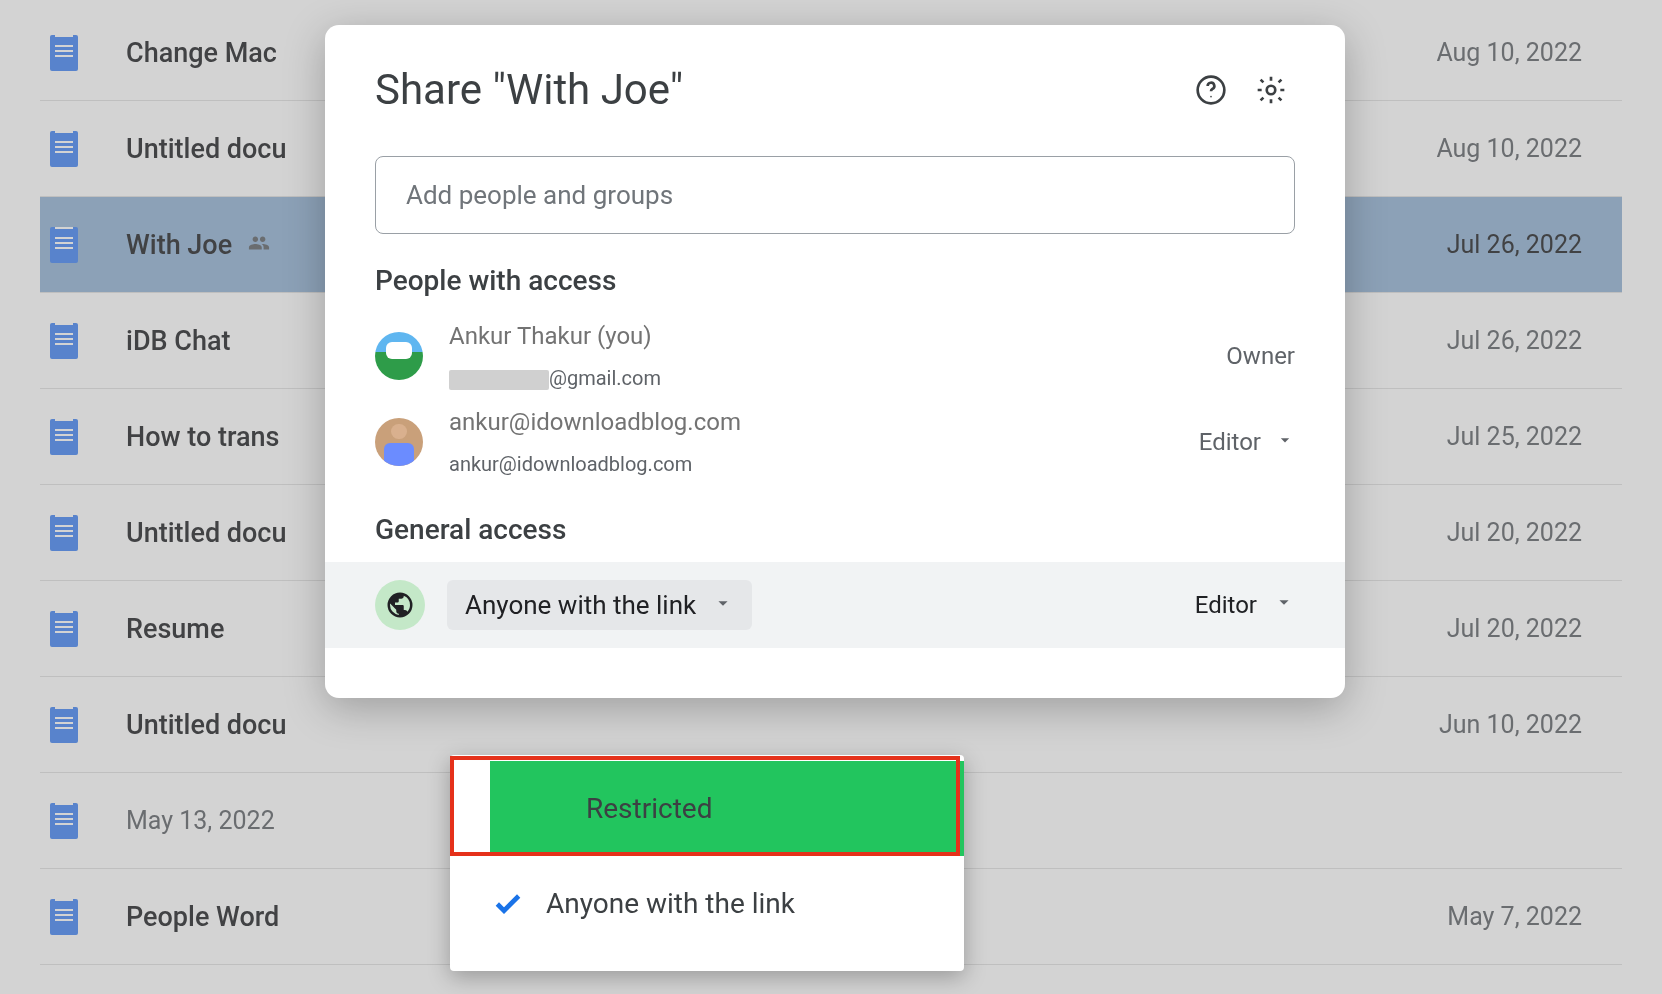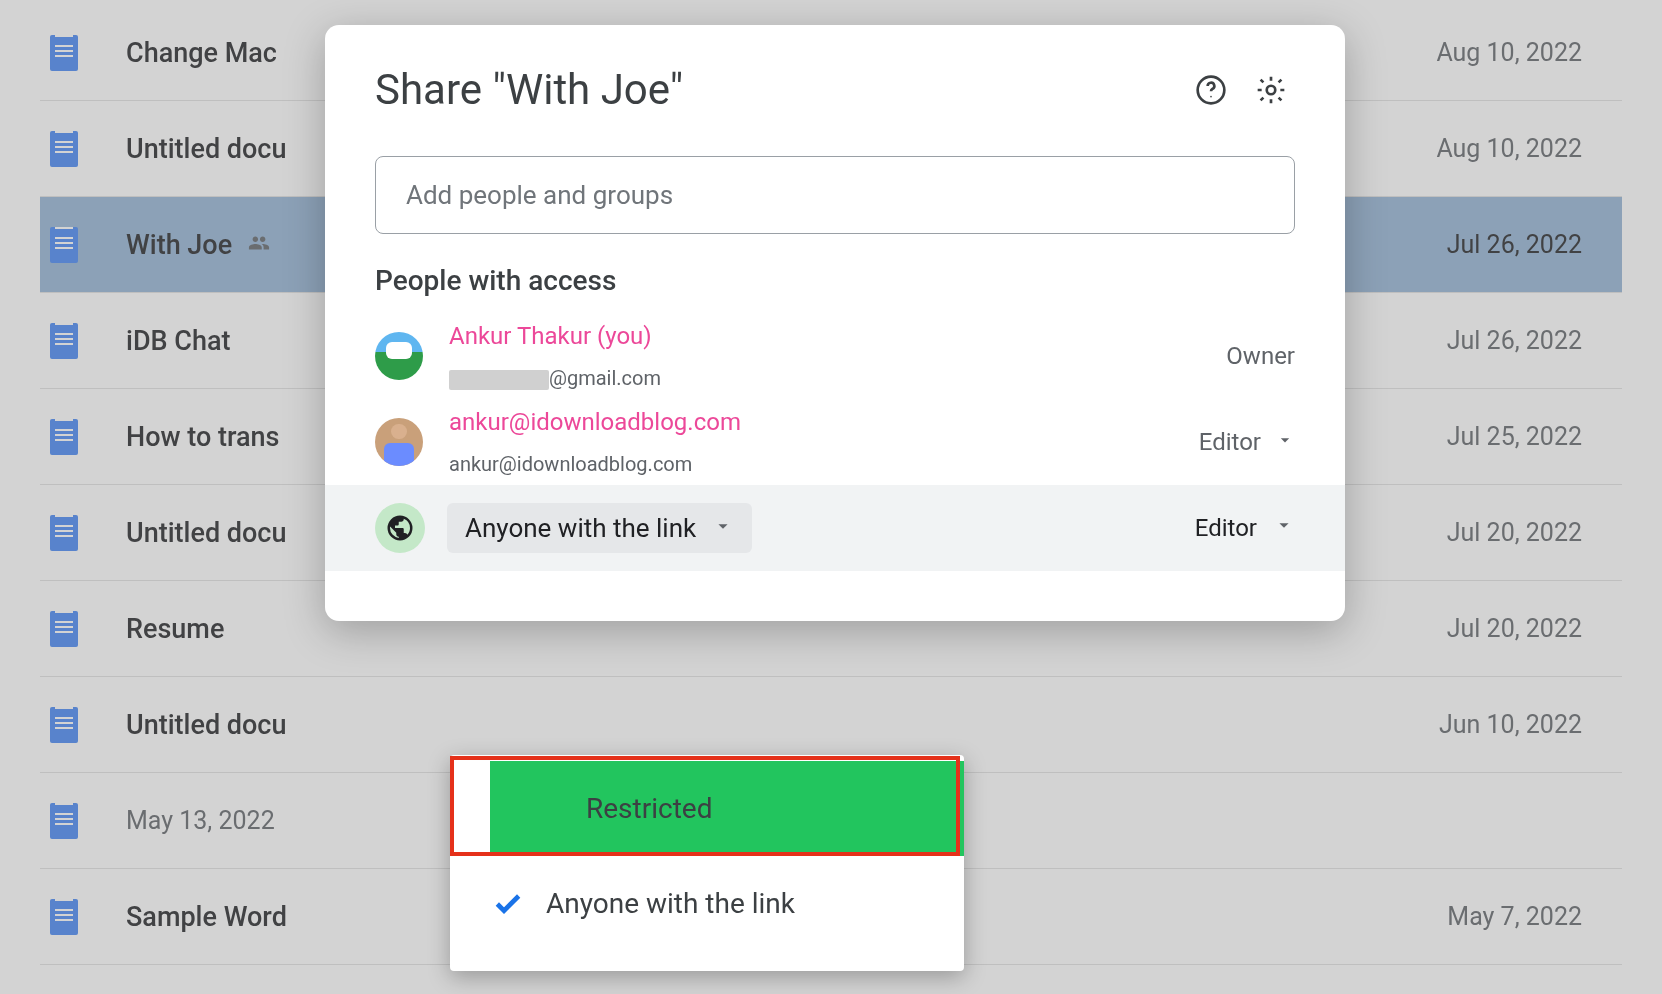--- a/index.html
+++ b/index.html
@@ -24,21 +24,21 @@
   .dlg-title{font-size:42px;color:#3c4043;font-weight:400;flex:1;}
   .ic-btn{width:48px;height:48px;display:flex;align-items:center;justify-content:center;border-radius:50%;cursor:pointer;margin-left:12px;}
   .ic-btn svg{width:32px;height:32px;fill:none;stroke:#3c4043;stroke-width:2;}
   .add-input{margin:12px 50px 30px;height:78px;border:1.5px solid #9aa0a6;border-radius:8px;display:flex;align-items:center;padding:0 30px;color:#5f6368;font-size:26px;}
   .add-input input{border:0;outline:0;width:100%;font-size:26px;color:#202124;background:transparent;}
   .add-input input::placeholder{color:#70757a;}
   .sect-h{padding:0 50px 16px;font-size:28px;color:#3c4043;font-weight:500;}
   .person{display:flex;align-items:center;padding:10px 50px;height:86px;}
   .avatar{width:48px;height:48px;border-radius:50%;margin-right:26px;flex:0 0 48px;background:#ddd;display:flex;align-items:center;justify-content:center;}
   .pinfo{flex:1;}
-  .pname{font-size:24px;color:#ec4899;}
+  .pname{font-size:24px;color:#737373;}
   .pemail{font-size:20px;color:#5f6368;margin-top:16px;}
   .redact{display:inline-block;background:#d0d0d0;width:100px;height:20px;vertical-align:middle;border-radius:2px;}
   .prole{font-size:24px;color:#5f6368;display:flex;align-items:center;gap:14px;}
   .prole .dd svg{width:20px;height:20px;fill:#5f6368;}
   .sect-h.ga{padding-top:28px;}
   .ga-row{background:#f1f3f4;padding:18px 50px;display:flex;align-items:center;}
   .globe-wrap{width:50px;height:50px;border-radius:50%;background:#c4e8c8;display:flex;align-items:center;justify-content:center;margin-right:22px;flex:0 0 50px;}
   .globe-wrap svg{width:30px;height:30px;fill:#202124;}
   .ga-btn{background:#e5e7e9;border-radius:6px;padding:10px 18px;display:flex;align-items:center;gap:16px;font-size:26px;color:#202124;cursor:pointer;}
   .ga-btn svg{width:22px;height:22px;fill:#5f6368;}
@@ -107,21 +107,21 @@
       <span class="doc-icon"></span>
     <span class="fname">Untitled docu</span>
     <span class="fdate">Jun 10, 2022</span>
     </div>
     <div class="row">
       <span class="doc-icon"></span>
     <span class="fdate">May 13, 2022</span>
     </div>
     <div class="row">
       <span class="doc-icon"></span>
-    <span class="fname">Sample Word</span>
+    <span class="fname">People Word</span>
     <span class="fdate">May 7, 2022</span>
     </div>
   </div>
 <div class="scrim"></div>
 
 <div class="dialog">
   <div class="dlg-head">
     <div class="dlg-title">Share "With Joe"</div>
     <div class="ic-btn">
       <svg viewBox="0 0 24 24">
@@ -158,20 +158,21 @@
       <div class="pemail">ankur@idownloadblog.com</div>
     </div>
     <div class="prole">
       <span>Editor</span>
       <span class="dd"><svg viewBox="0 0 24 24">
             <path d="M7 10l5 5 5-5z"></path>
           </svg></span>
     </div>
   </div>
 
+  <div class="sect-h ga">General access</div>
   <div class="ga-row">
     <div class="globe-wrap">
       <svg viewBox="0 0 24 24">
           <path d="M12 2a10 10 0 1 0 .001 20.001A10 10 0 0 0 12 2zm-1 17.93A8 8 0 0 1 4 12c0-.4.03-.8.09-1.18L9 15.7V17c0 1.1.9 2 2 2v.93zM17.9 17.4c-.26-.81-1-1.4-1.9-1.4h-1v-3c0-.55-.45-1-1-1H8v-2h2c.55 0 1-.45 1-1V7h2c1.1 0 2-.9 2-2v-.41A7.99 7.99 0 0 1 20 12c0 2.08-.8 3.97-2.1 5.4z"></path>
         </svg>
     </div>
     <div class="ga-btn">
       <span>Anyone with the link</span>
       <span><svg viewBox="0 0 24 24">
             <path d="M7 10l5 5 5-5z"></path>

